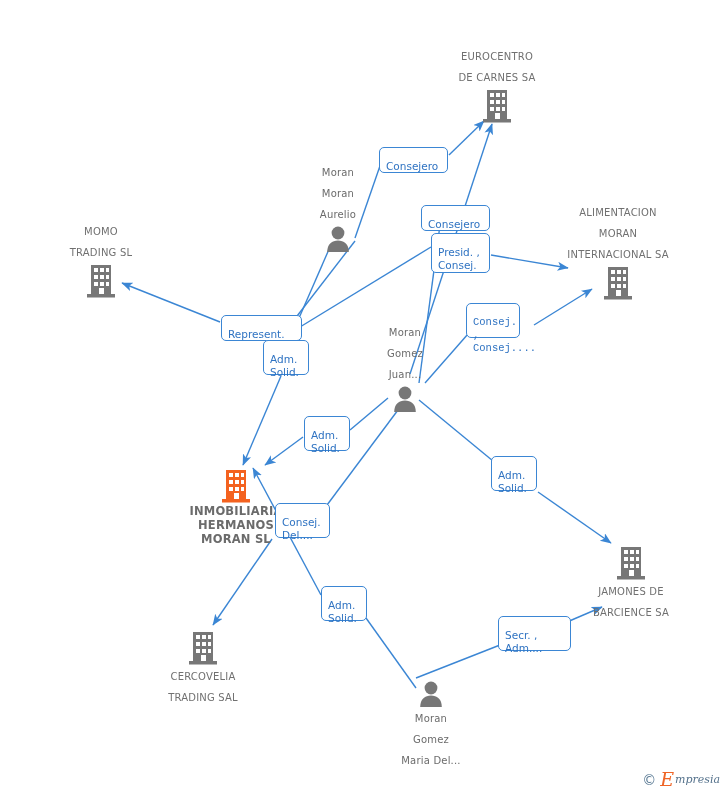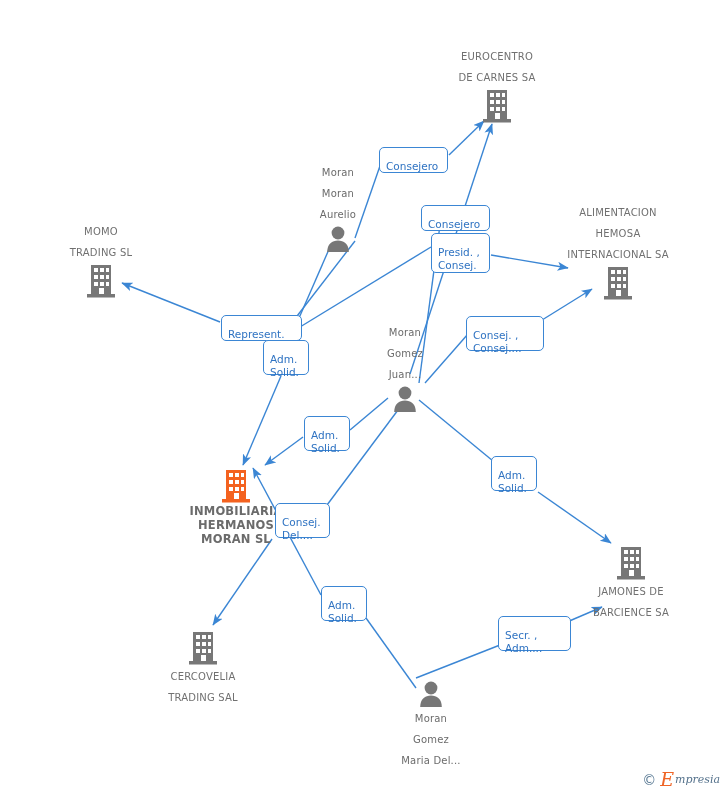--- a/index.html
+++ b/index.html
@@ -123,21 +123,21 @@
         <rect x="8" y="19" width="4" height="4"></rect>
           <rect x="14" y="19" width="4" height="4"></rect>
           <rect x="20" y="19" width="3" height="4"></rect>
         <rect x="13" y="25" width="5" height="6"></rect>
       </g>
     </svg>
   </div>
 
   <div class="node company" style="left:548px;top:202px;width:140px;">
     <div class="caption">ALIMENTACION
-HEMOSA
+MORAN
 INTERNACIONAL SA</div>
     <svg class="glyph" width="30" height="36" viewBox="0 0 30 36">
       <rect x="5" y="2" width="20" height="29" fill="#777777"></rect>
       <rect x="1" y="31" width="28" height="3.5" fill="#777777"></rect>
       <g fill="#ffffff">
         <rect x="8" y="5" width="4" height="4"></rect>
           <rect x="14" y="5" width="4" height="4"></rect>
           <rect x="20" y="5" width="3" height="4"></rect>
         <rect x="8" y="12" width="4" height="4"></rect>
           <rect x="14" y="12" width="4" height="4"></rect>
@@ -249,21 +249,21 @@
   <div class="chip" style="left:421px;top:205px;width:69px;height:20px;">Consejero</div>
 
   <div class="chip" style="left:431px;top:233px;width:59px;height:40px;">Presid. ,
 Consej.</div>
 
   <div class="chip" style="left:221px;top:315px;width:81px;height:20px;">Represent.</div>
 
   <div class="chip" style="left:263px;top:340px;width:46px;height:35px;">Adm.
 Solid.</div>
 
-  <div class="chip" style="left:466px;top:316px;width:78px;height:35px;">Consej. ,
+  <div class="chip" style="left:466px;top:303px;width:54px;height:35px;font-family:Liberation Mono, monospace;">Consej. ,
 Consej....</div>
 
   <div class="chip" style="left:304px;top:416px;width:46px;height:35px;">Adm.
 Solid.</div>
 
   <div class="chip" style="left:491px;top:456px;width:46px;height:35px;">Adm.
 Solid.</div>
 
   <div class="chip" style="left:275px;top:503px;width:55px;height:35px;">Consej.
 Del....</div>

